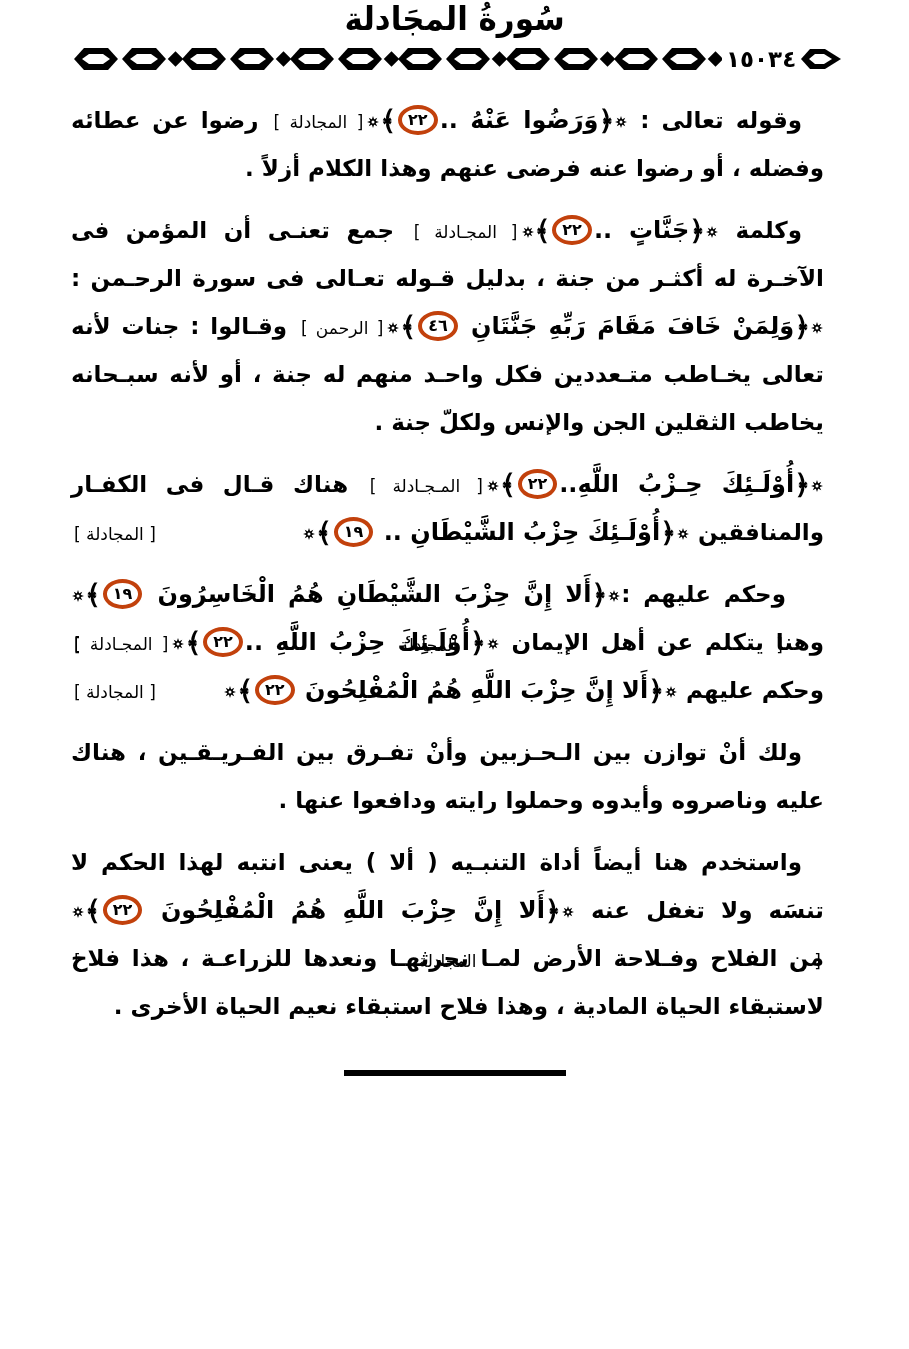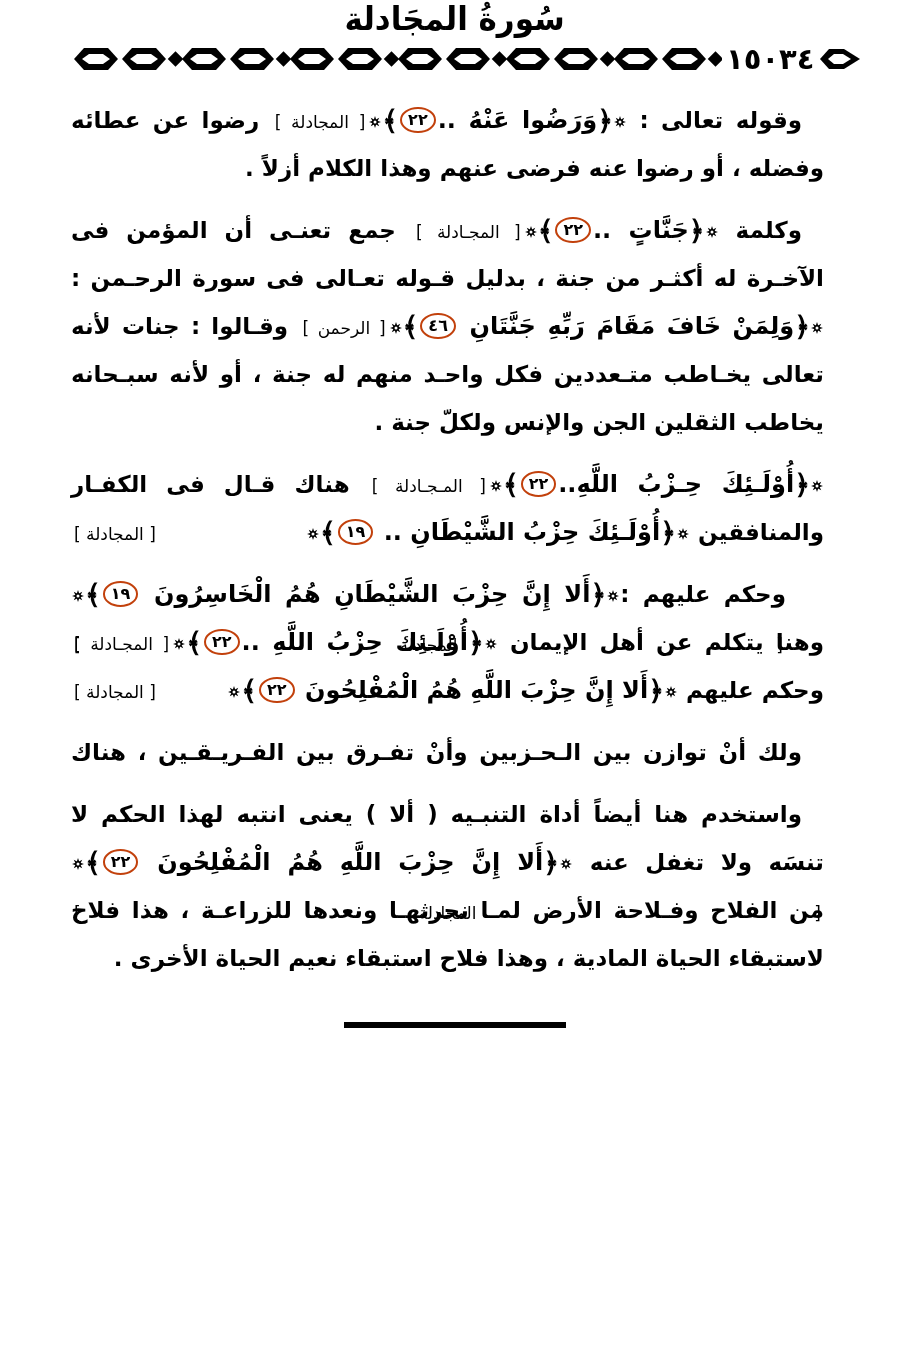--- a/index.html
+++ b/index.html
@@ -19,21 +19,21 @@
     transform:scaleY(1.05);
   }
   .chain-row{
     display:flex;align-items:center;
     margin:8px 65px 0 74px; 
     height:30px;direction:ltr;
   }
   .chain-row svg{display:block;flex:none;}
   .page-num{
     flex:none;
-    font-size:29px;font-weight:bold;
+    font-size:23px;font-weight:bold;
     line-height:28px;padding:0 4px;
     direction:ltr;
   }
   
   .text-body{
     direction:rtl;
     margin:22px 85px 0 71px; 
     width:753px;
     font-size:23px;font-weight:bold;
     color:#000;
@@ -47,21 +47,21 @@
   .line-split{display:flex;justify-content:space-between;align-items:baseline;}
   .indent{padding-right:22px;}
   .indent-lg{padding-right:38px;}
   .tx{white-space:pre-wrap;}
   .q{font-size:24px;white-space:pre-wrap;}
   .br{white-space:nowrap;}
   .brg{font-size:27px;vertical-align:-2px;}
   .rosette{vertical-align:middle;margin:0 1px;}
   .vn{
     display:inline-block;
-    border:2px solid #c2410c;border-radius:50%;
+    border:4px solid #c2410c;border-radius:50%;
     padding:0 6px;margin:0 2px;
     font-size:16px;line-height:22px;font-weight:bold;
     vertical-align:3px;white-space:nowrap;
   }
   .ref{
     font-size:17px;font-weight:normal;
     margin:16px 3px;white-space:nowrap;
   }
   
   .footnote-sep{
@@ -184,20 +184,21 @@
             </svg><span class="brg">﴿</span></span><span class="q">أَلا إِنَّ حِزْبَ اللَّهِ هُمُ الْمُفْلِحُونَ </span><span class="vn">٢٢</span><span class="br"><span class="brg">﴾</span><svg class="rosette" width="12" height="12" viewBox="0 0 12 12">
               <path d="M6 0 L7.5 4.5 L12 6 L7.5 7.5 L6 12 L4.5 7.5 L0 6 L4.5 4.5 Z" fill="#000"></path>
               <path d="M6 0 L7.5 4.5 L12 6 L7.5 7.5 L6 12 L4.5 7.5 L0 6 L4.5 4.5 Z" fill="#000" transform="rotate(45 6 6)"></path>
               <circle cx="6" cy="6" r="1.5" fill="#fff"></circle>
             </svg></span></span>
         <span class="grp"><span class="ref">[ المجادلة ]</span></span>
       </div>
     </div>
     <div class="para">
       <div class="line line-fill indent"><span class="tx">ولك أنْ توازن بين الـحـزبين وأنْ تفـرق بين الفـريـقـين ، هناك</span></div>
+      <div class="line line-end"><span class="tx">عليه وناصروه وأيدوه وحملوا رايته ودافعوا عنها .</span></div>
     </div>
     <div class="para">
       <div class="line line-fill indent"><span class="tx">واستخدم هنا أيضاً أداة التنبـيه ( ألا ) يعنى انتبه لهذا الحكم لا</span></div>
       <div class="line line-fill"><span class="tx">تنسَه ولا تغفل عنه </span><span class="br"><svg class="rosette" width="12" height="12" viewBox="0 0 12 12">
             <path d="M6 0 L7.5 4.5 L12 6 L7.5 7.5 L6 12 L4.5 7.5 L0 6 L4.5 4.5 Z" fill="#000"></path>
             <path d="M6 0 L7.5 4.5 L12 6 L7.5 7.5 L6 12 L4.5 7.5 L0 6 L4.5 4.5 Z" fill="#000" transform="rotate(45 6 6)"></path>
             <circle cx="6" cy="6" r="1.5" fill="#fff"></circle>
           </svg><span class="brg">﴿</span></span><span class="q">أَلا إِنَّ حِزْبَ اللَّهِ هُمُ الْمُفْلِحُونَ </span><span class="vn">٢٢</span><span class="br"><span class="brg">﴾</span><svg class="rosette" width="12" height="12" viewBox="0 0 12 12">
             <path d="M6 0 L7.5 4.5 L12 6 L7.5 7.5 L6 12 L4.5 7.5 L0 6 L4.5 4.5 Z" fill="#000"></path>
             <path d="M6 0 L7.5 4.5 L12 6 L7.5 7.5 L6 12 L4.5 7.5 L0 6 L4.5 4.5 Z" fill="#000" transform="rotate(45 6 6)"></path>

